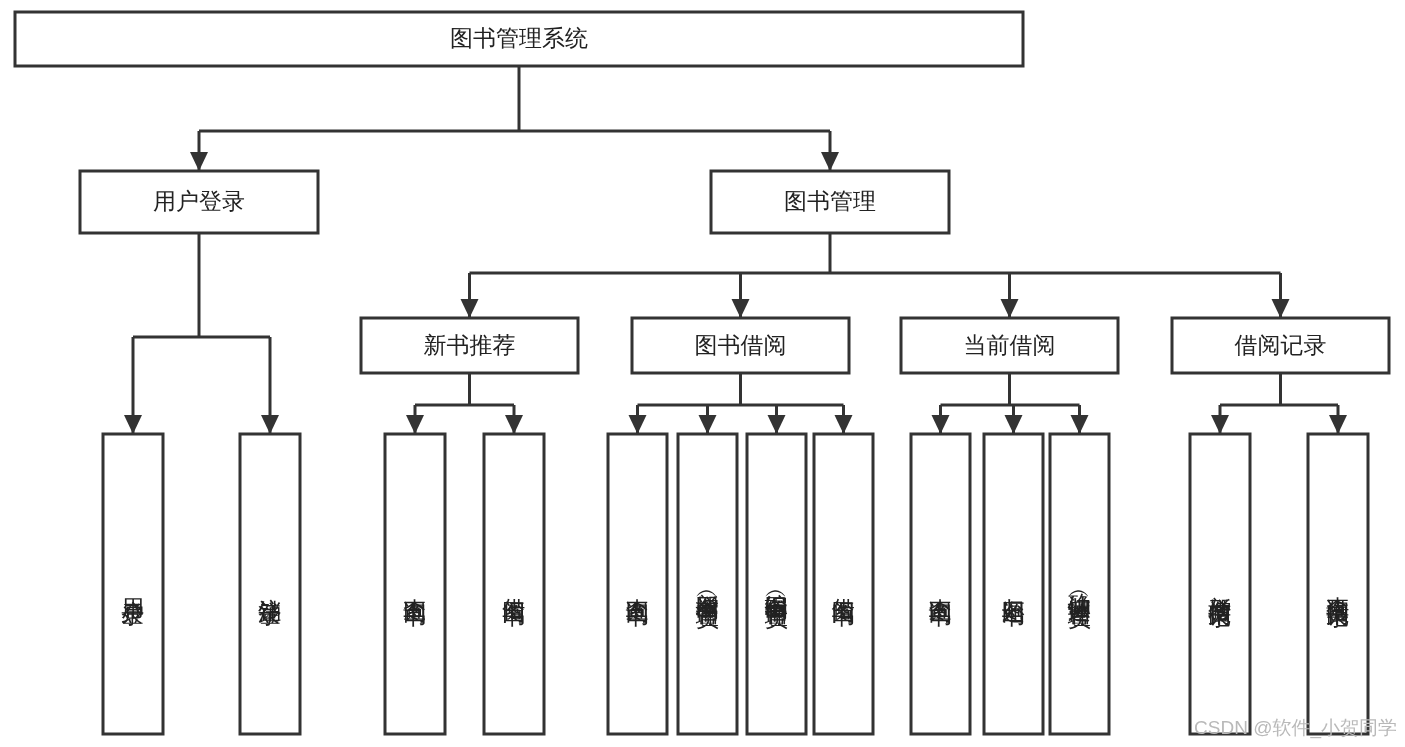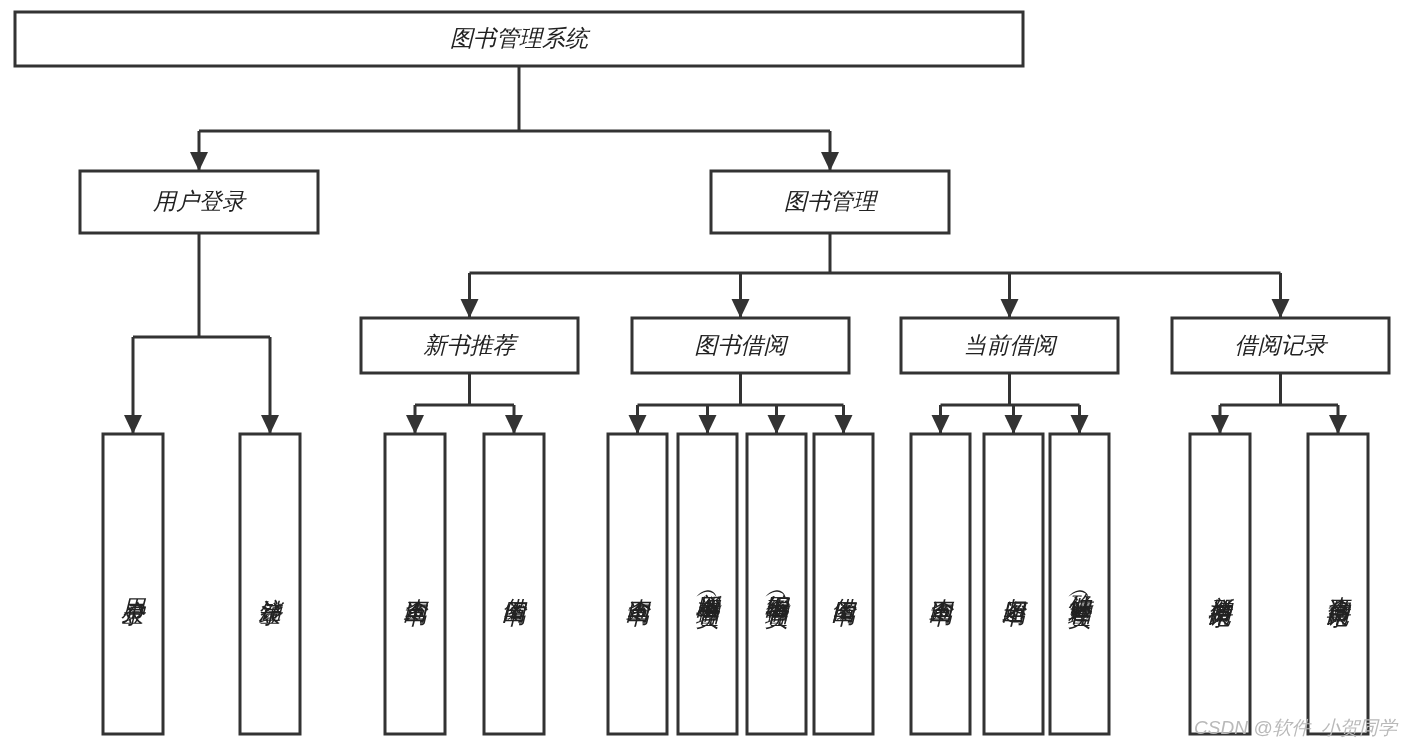--- a/index.html
+++ b/index.html
@@ -11,21 +11,20 @@
     width: 1405px;
     height: 747px;
     font-family: "Liberation Sans", "DejaVu Sans", sans-serif;
     overflow: hidden;
     position: relative;
   }
   #diagram-root {
     position: relative;
     width: 1405px;
     height: 747px;
-    font-style: italic;
   }
   svg.diagram-canvas {
     position: absolute;
     left: 0;
     top: 0;
     width: 1405px;
     height: 747px;
     display: block;
   }
   .node-box {

